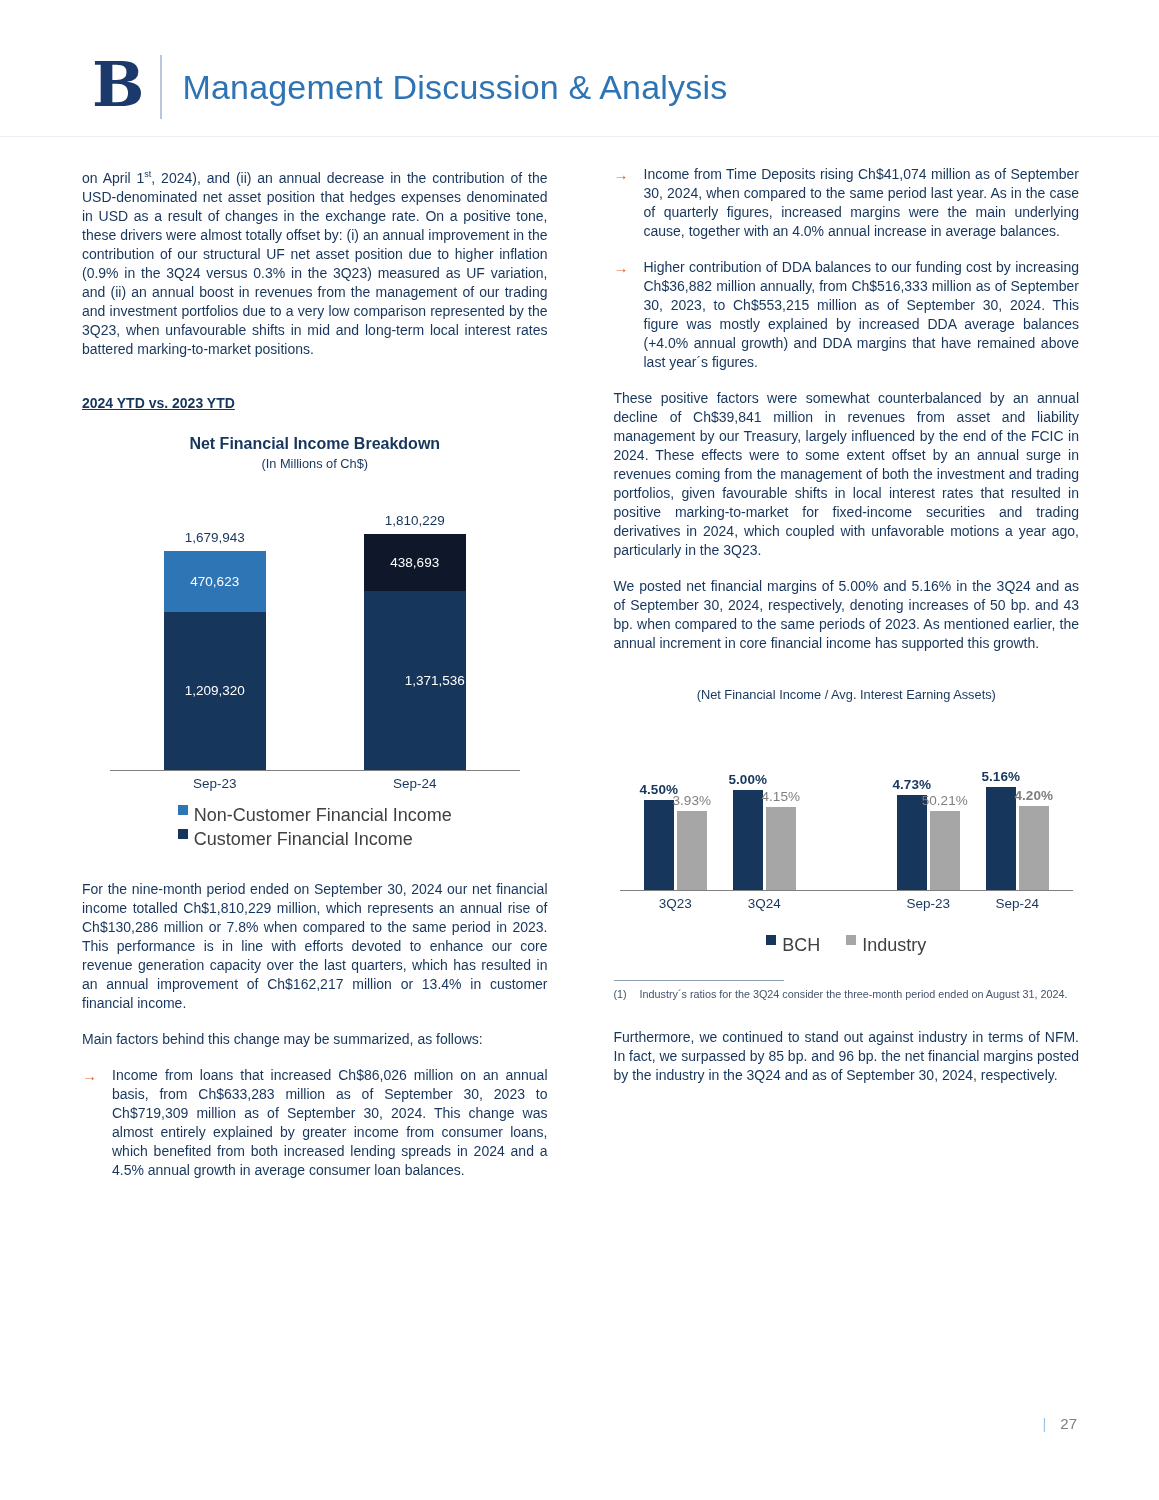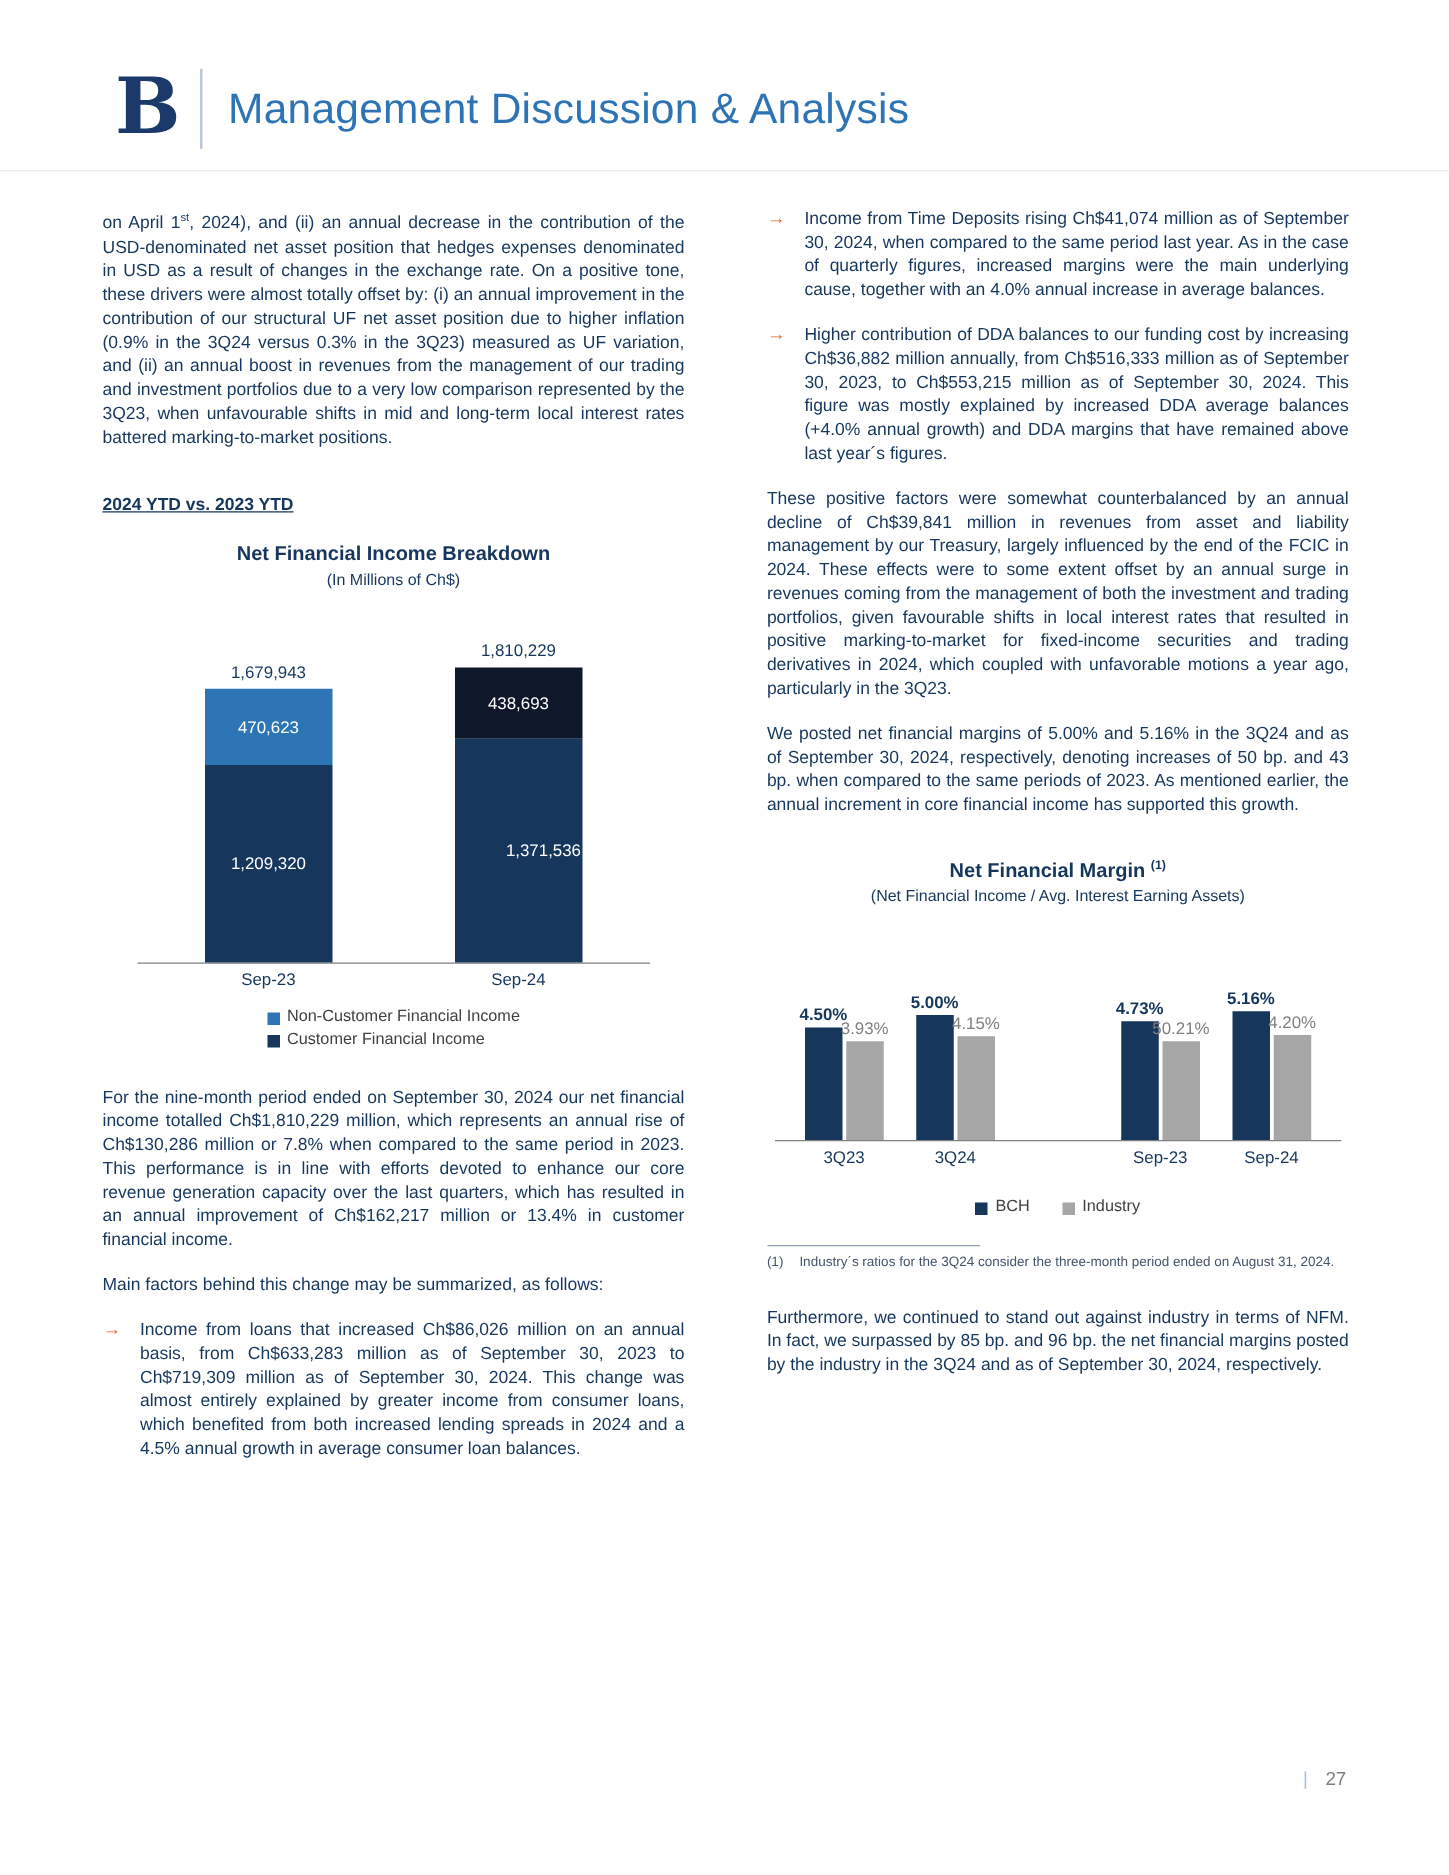--- a/index.html
+++ b/index.html
@@ -45,21 +45,21 @@
 
   .bullet { display: flex; margin: 0 0 17px 0; }
   .bullet .arrow { flex: 0 0 30px; color: #E8642C; font-size: 15px; font-weight: bold; line-height: 19px; }
   .bullet .btext { flex: 1; font-size: 14px; line-height: 19px; color: #17365D; text-align: justify; }
 
   
   .chart { margin-top: 24px; }
   .chart-title { text-align: center; font-size: 16px; font-weight: bold; color: #17365D; }
   .chart-title .sup2 { font-size: 10px; vertical-align: super; }
   .chart-subtitle { text-align: center; font-size: 12.8px; color: #17365D; margin-top: 3px; }
-  .legend-row { display: flex; align-items: flex-end; gap: 6px; font-size: 13px; color: #404040; }
+  .legend-row { display: flex; align-items: flex-start; gap: 6px; font-size: 18px; color: #404040; }
   .legend-sq { width: 10px; height: 10px; flex: 0 0 10px; display: inline-block; }
 
   
   .nfi-plotwrap { margin: 42px 28px 0 28px; border-bottom: 1px solid #808080; }
   .nfi-bars { display: flex; justify-content: center; align-items: flex-end; gap: 98px; }
   .nfi-col { width: 102px; display: flex; flex-direction: column; justify-content: flex-end; }
   .nfi-total { text-align: center; color: #16365C; font-size: 13.5px; margin-bottom: 6px; }
   .nfi-seg { display: flex; align-items: center; justify-content: center; color: #ffffff; font-size: 13.5px; }
   .nfi-cats { display: flex; justify-content: center; gap: 98px; margin: 5px 28px 0 28px; }
   .nfi-cat { width: 102px; text-align: center; color: #17365D; font-size: 13.5px; }
@@ -162,21 +162,20 @@
         <span class="arrow">→</span>
         <div class="btext">Higher contribution of DDA balances to our funding cost by increasing Ch$36,882 million annually, from Ch$516,333 million as of September 30, 2023, to Ch$553,215 million as of September 30, 2024. This figure was mostly explained by increased DDA average balances (+4.0% annual growth) and DDA margins that have remained above last year´s figures.</div>
       </div>
 
       <p class="body">These positive factors were somewhat counterbalanced by an annual decline of Ch$39,841 million in revenues from asset and liability management by our Treasury, largely influenced by the end of the FCIC in 2024. These effects were to some extent offset by an annual surge in revenues coming from the management of both the investment and trading portfolios, given favourable shifts in local interest rates that resulted in positive marking-to-market for fixed-income securities and trading derivatives in 2024, which coupled with unfavorable motions a year ago, particularly in the 3Q23.</p>
 
 
       <p class="body">We posted net financial margins of 5.00% and 5.16% in the 3Q24 and as of September 30, 2024, respectively, denoting increases of 50 bp. and 43 bp. when compared to the same periods of 2023. As mentioned earlier, the annual increment in core financial income has supported this growth.</p>
 
       <div class="chart" style="margin-top:34px">
-        <div class="chart-title"><span>Net Financial Margin</span>&nbsp;<sup class="sup2">(1)</sup></div>
         <div class="chart-subtitle">(Net Financial Income / Avg. Interest Earning Assets)</div>
         <div class="nfm-plotwrap">
           <div class="nfm-bars">
               <div class="nfm-group">
                 <div class="nfm-barwrap">
                   <div class="nfm-label bch" style="bottom: 93px;">4.50%</div>
                   <div class="nfm-bar" style="height: 90px; background: rgb(22, 54, 92);"></div>
                 </div>
                 <div class="nfm-barwrap">
                   <div class="nfm-label ind" style="bottom: 82px;">3.93%</div>
@@ -202,21 +201,21 @@
                   <div class="nfm-label ind" style="bottom: 82px;">50.21%</div>
                   <div class="nfm-bar" style="height: 79px; background: rgb(166, 166, 166);"></div>
                 </div>
               </div>
               <div class="nfm-group">
                 <div class="nfm-barwrap">
                   <div class="nfm-label bch" style="bottom: 106px;">5.16%</div>
                   <div class="nfm-bar" style="height: 103px; background: rgb(22, 54, 92);"></div>
                 </div>
                 <div class="nfm-barwrap">
-                  <div class="nfm-label ind" style="bottom: 87px;">4.20%</div>
+                  <div class="nfm-label ind" style="bottom: 87px; font-weight: bold;">4.20%</div>
                   <div class="nfm-bar" style="height: 84px; background: rgb(166, 166, 166);"></div>
                 </div>
               </div>
             </div>
         </div>
         <div class="nfm-cats">
             <div class="nfm-cat">3Q23</div>
             <div class="nfm-cat">3Q24</div>
             <div class="nfm-cat split">Sep-23</div>
             <div class="nfm-cat">Sep-24</div>

